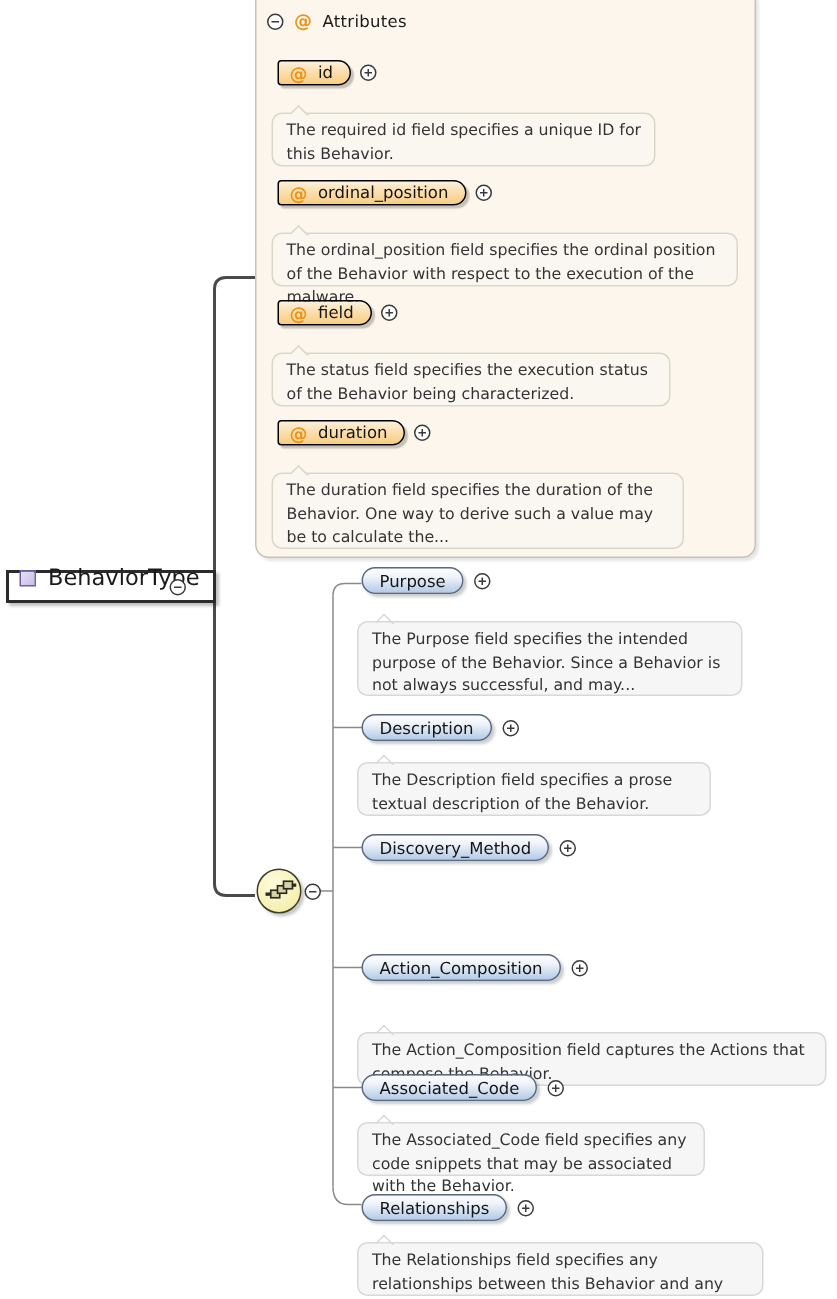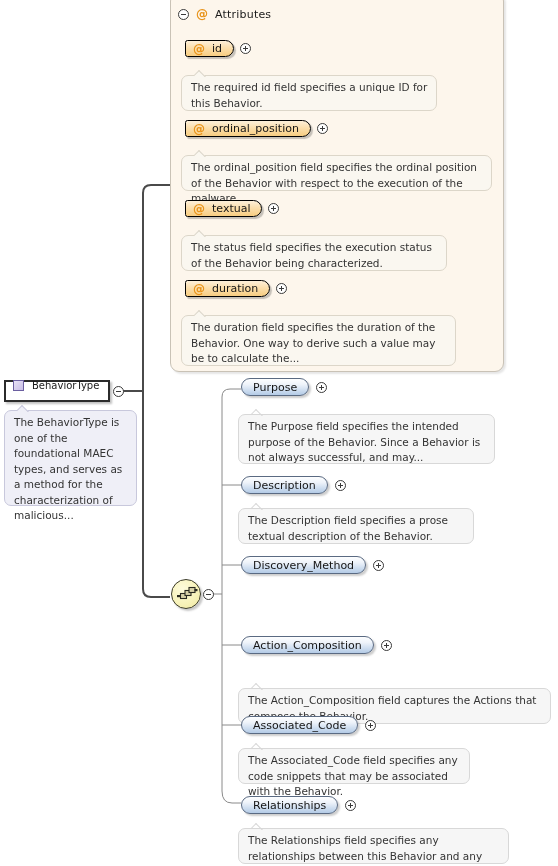--- a/index.html
+++ b/index.html
@@ -184,21 +184,21 @@
     top: 380px;
     height: 22px;
     display: flex;
     align-items: center;
     gap: 8px;
     padding: 0 9px 12px 7px;
     background: #ffffff;
     border: 2px solid #2b2b2b;
     box-shadow: 2px 2px 2px rgba(0,0,0,0.25);
     box-sizing: border-box;
-    font-size: 10px;
+    font-size: 15px;
     text-align: center;
   }
   .root-icon {
     width: 11px;
     height: 11px;
     background: linear-gradient(135deg, #e6e0f4 0%, #c8bde6 100%);
     border: 1px solid #6b5fa0;
     box-sizing: border-box;
   }
 
@@ -271,21 +271,21 @@
     <span class="ctl plus"></span>
   </div>
   <div class="anno on-cream" style="left:181px; top:155px; width:311px; height:36px;">
     <span class="tip"></span>
     <span>The ordinal_position field specifies the ordinal position of the Behavior with respect to the execution of the malware.</span>
   </div>
 
   <div class="attr-row" style="left:185px; top:200px;">
     <span class="attr-pill">
       <span class="at-sign">@</span>
-      <span>textual</span>
+      <span>field</span>
     </span>
     <span class="ctl plus"></span>
   </div>
   <div class="anno on-cream" style="left:181px; top:235px; width:266px; height:36px;">
     <span class="tip"></span>
     <span>The status field specifies the execution status of the Behavior being characterized.</span>
   </div>
 
   <div class="attr-row" style="left:185px; top:280px;">
     <span class="attr-pill">
@@ -298,24 +298,20 @@
     <span class="tip"></span>
     <span>The duration field specifies the duration of the Behavior. One way to derive such a value may be to calculate the...</span>
   </div>
 
   <div class="root-box">
     <span class="root-icon"></span>
     <span>BehaviorType</span>
   </div>
   <span class="ctl" style="position:absolute; left:113px; top:386px;"></span>
 
-  <div class="anno lilac" style="left:4px; top:410px; width:133px; height:96px;">
-    <span class="tip"></span>
-    <span>The BehaviorType is one of the foundational MAEC types, and serves as a method for the characterization of malicious...</span>
-  </div>
 
   <div class="seq-node">
     <svg width="22" height="20" viewBox="0 0 22 20">
       <g stroke="#2a2a20" stroke-width="1.1" fill="#d8d2a8">
         <rect x="4.5" y="8.5" width="6" height="5"></rect>
         <rect x="9" y="5.5" width="6" height="5"></rect>
         <rect x="13" y="2.5" width="6" height="5"></rect>
       </g>
       <g fill="#2a2a20">
         <rect x="1" y="10" width="3.5" height="2.2"></rect>

